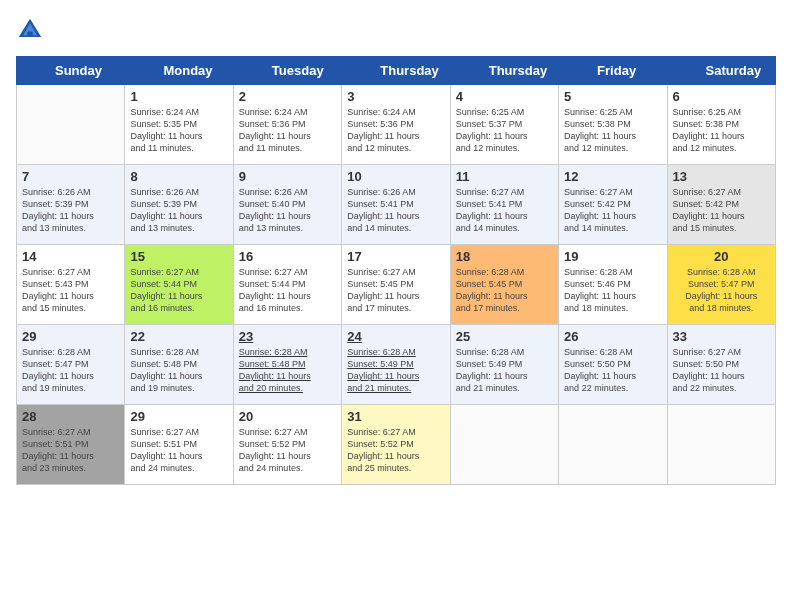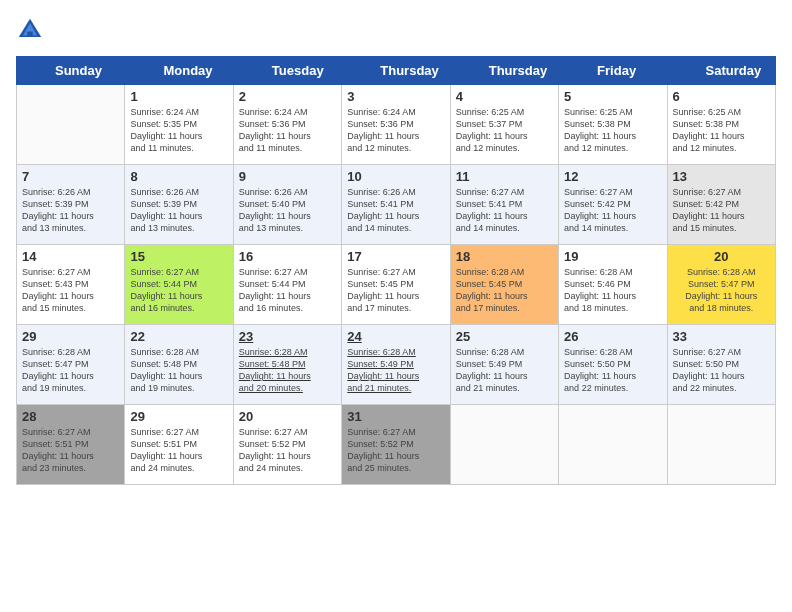--- a/index.html
+++ b/index.html
@@ -328,21 +328,21 @@
 Daylight: 11 hours
 and 24 minutes.</div>
         </td>
         <td style="background: rgb(255, 255, 255);">
           <span class="day-number">20</span>
           <div class="cell-text" style="white-space: pre-line;">Sunrise: 6:27 AM
 Sunset: 5:52 PM
 Daylight: 11 hours
 and 24 minutes.</div>
         </td>
-        <td style="background: #a3a3a3;">
+        <td style="background: #fef9c3;">
           <span class="day-number">31</span>
           <div class="cell-text" style="white-space: pre-line;">Sunrise: 6:27 AM
 Sunset: 5:52 PM
 Daylight: 11 hours
 and 25 minutes.</div>
         </td>
         <td class="empty" style="background: rgb(250, 250, 250);"></td>
         <td class="empty" style="background: rgb(250, 250, 250);"></td>
         <td class="empty" style="background: rgb(250, 250, 250);"></td>
       </tr>

